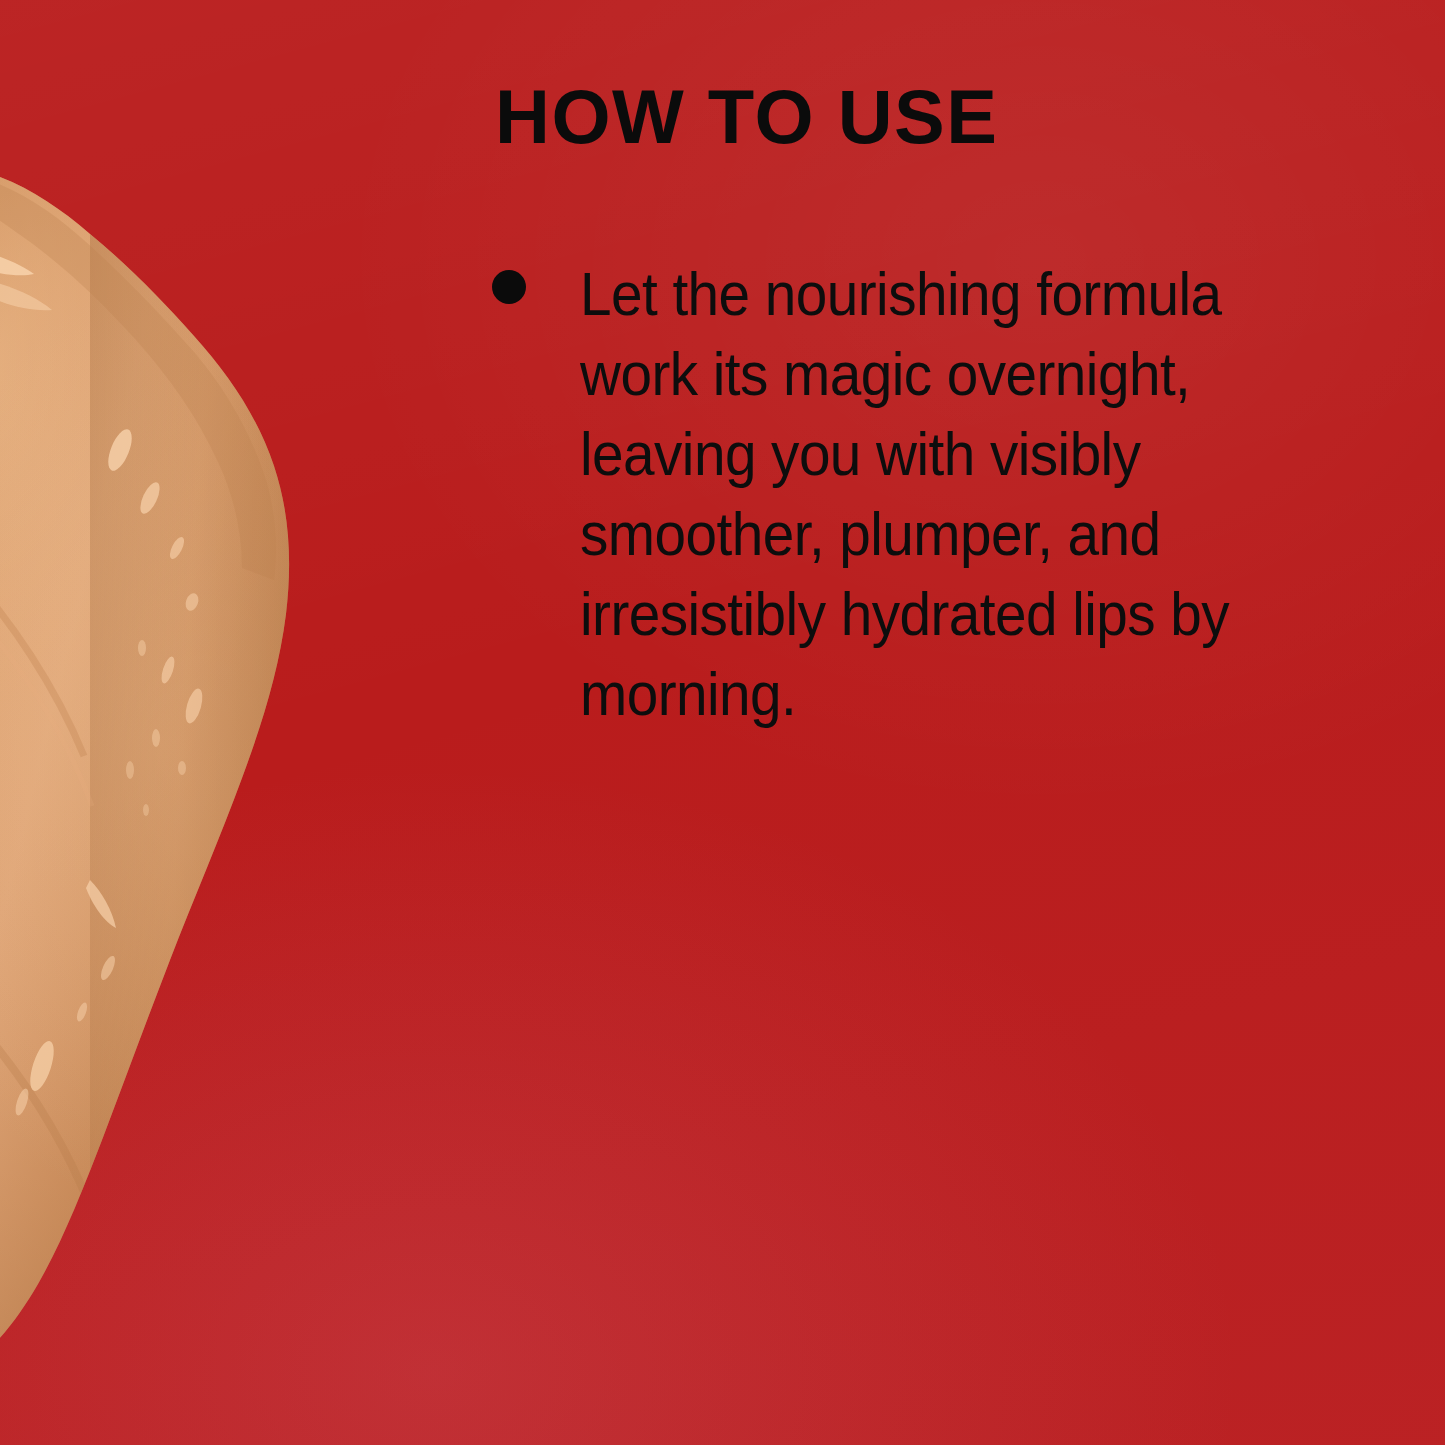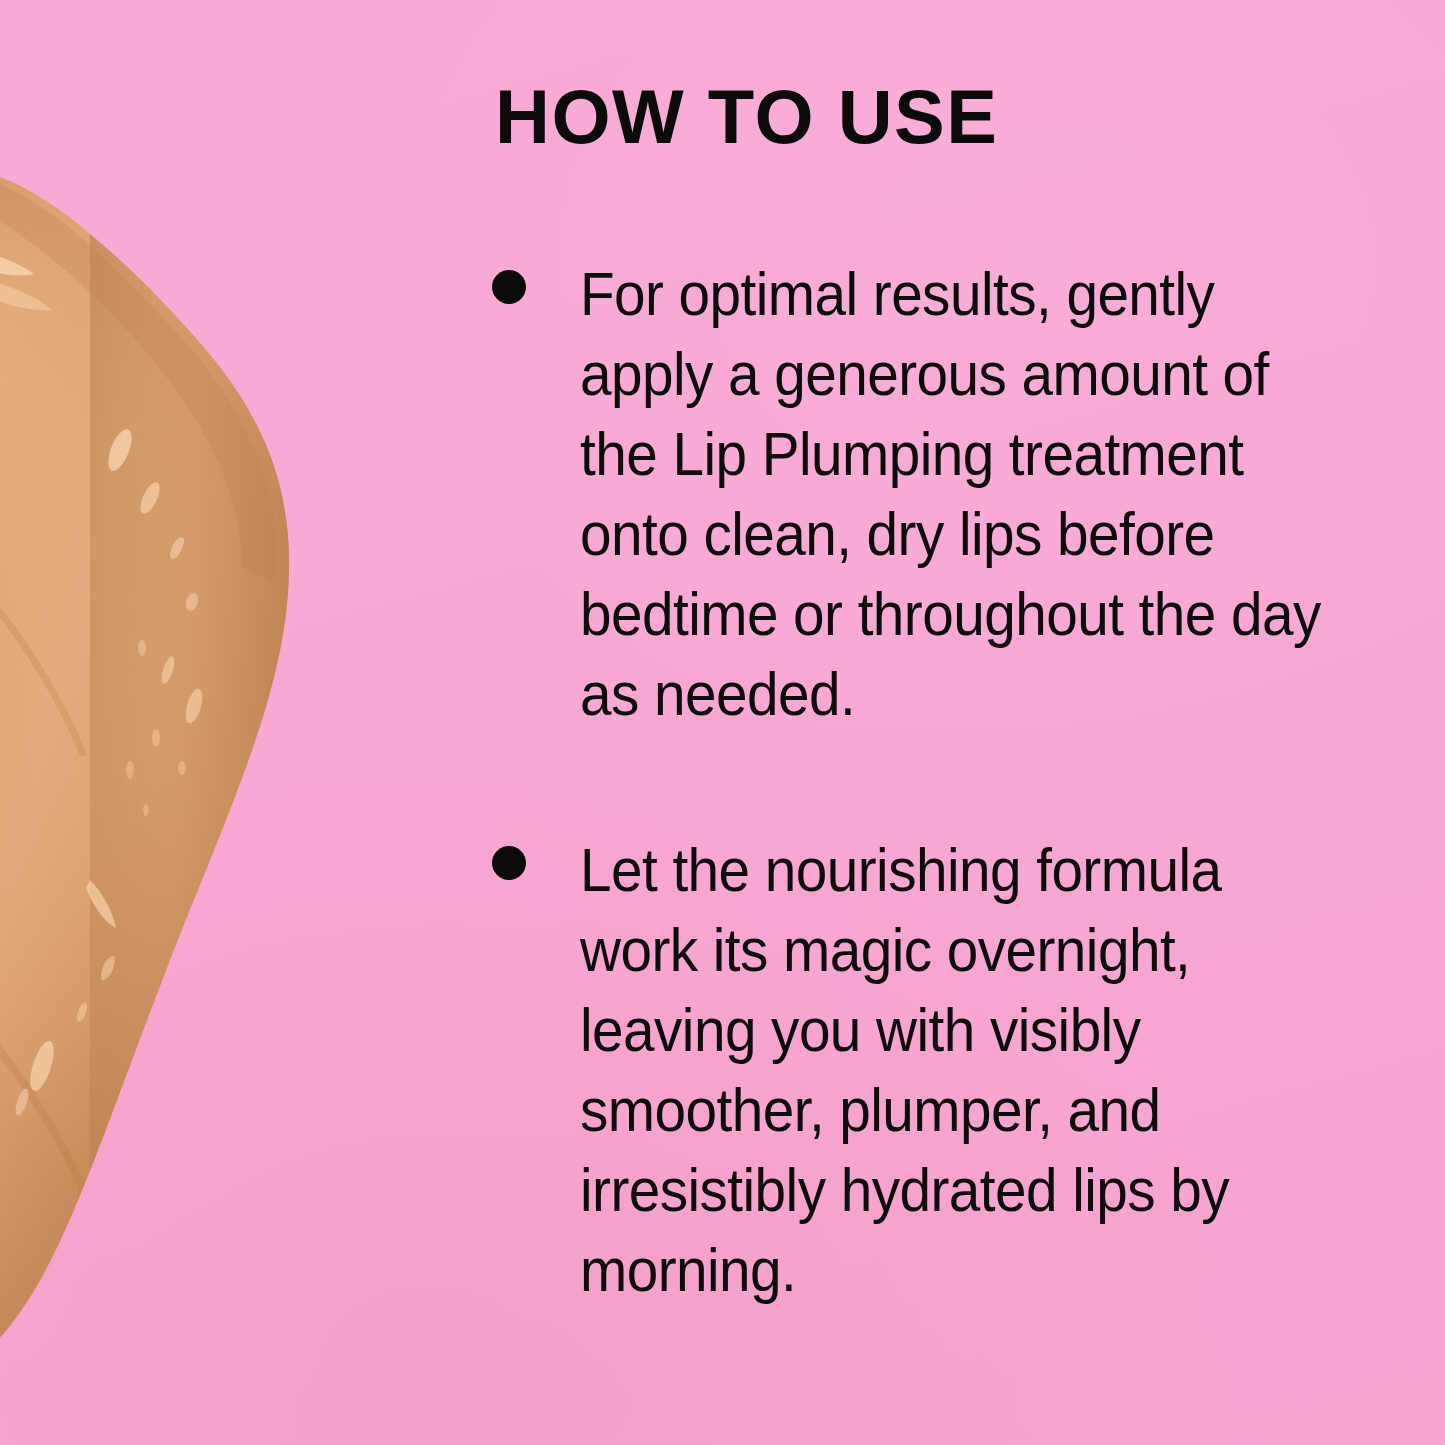--- a/index.html
+++ b/index.html
@@ -10,21 +10,21 @@
   }
   body {
     font-family: "Liberation Sans", sans-serif;
   }
 
   .canvas {
     position: relative;
     width: 1445px;
     height: 1445px;
     overflow: hidden;
-    background: #f9a8d4;
+    background: #b91c1c;
   }
 
   
   .bg-tint {
     position: absolute;
     inset: 0;
     background:
       radial-gradient(ellipse 70% 55% at 72% 18%, rgba(255,255,255,0.055), rgba(255,255,255,0) 70%),
       radial-gradient(ellipse 80% 60% at 30% 95%, rgba(228,133,158,0.16), rgba(228,133,158,0) 70%),
       linear-gradient(165deg, rgba(255,255,255,0.04) 0%, rgba(0,0,0,0.0) 45%, rgba(210,110,140,0.07) 100%);
@@ -224,24 +224,20 @@
       </g>
     </svg>
   </div>
 
   <div class="copy">
 
     <h1 class="headline">HOW TO USE</h1>
 
     <ul class="bullet-list">
 
-      <li class="bullet-item">
-        <span class="bullet-dot"></span>
-        <span class="bullet-text">For optimal results, gently apply a generous amount of the Lip Plumping treatment onto clean, dry lips before bedtime or throughout the day as needed.</span>
-      </li>
 
       <li class="bullet-item">
         <span class="bullet-dot"></span>
         <span class="bullet-text">Let the nourishing formula work its magic overnight, leaving you with visibly smoother, plumper, and irresistibly hydrated lips by morning.</span>
       </li>
 
     </ul>
   </div>
 
 </div>

